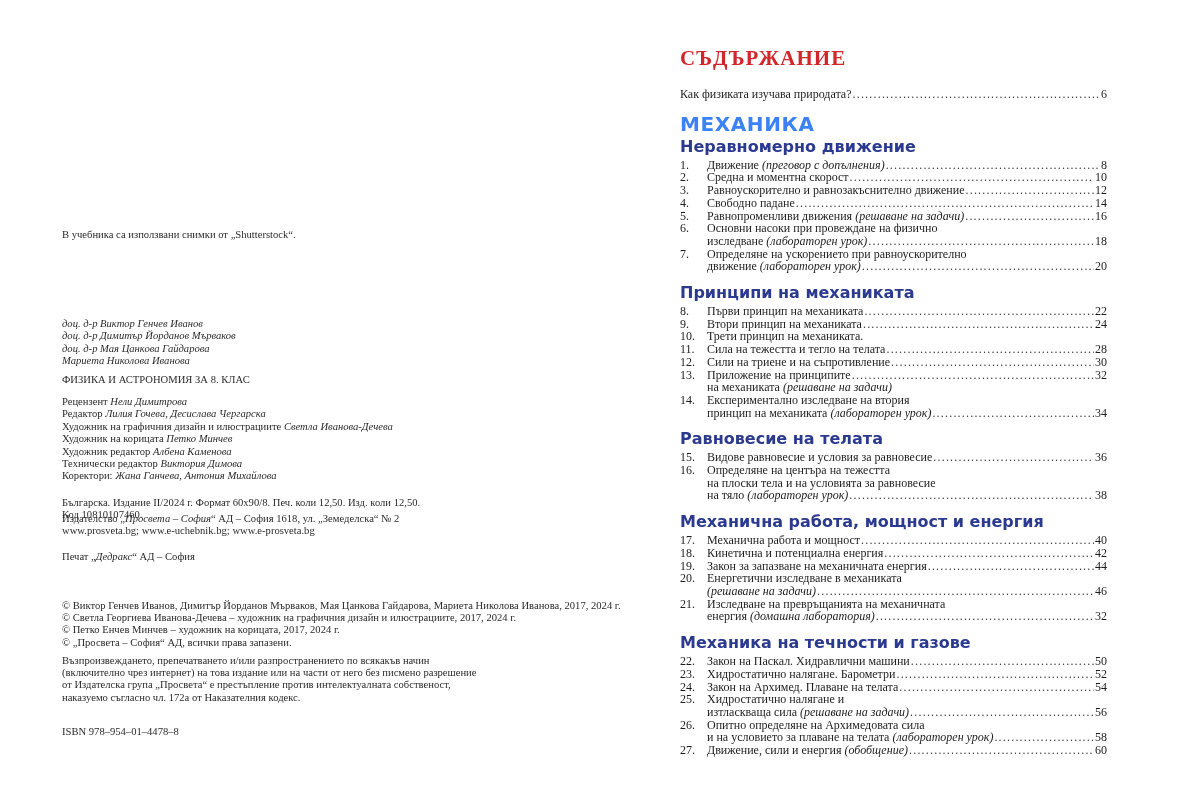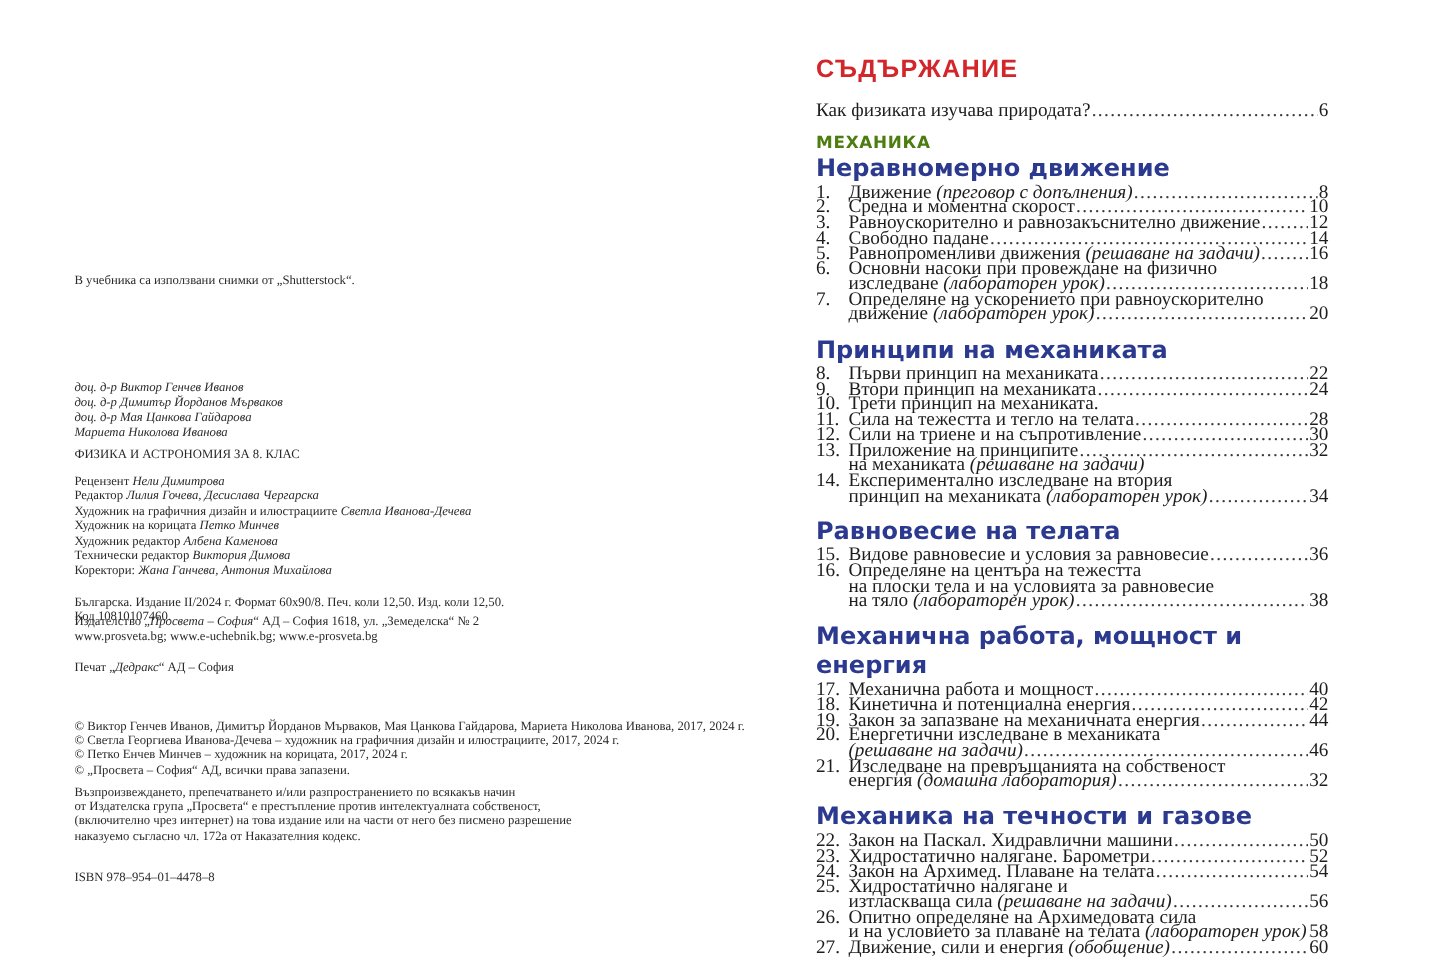--- a/index.html
+++ b/index.html
@@ -15,28 +15,28 @@
   #blk-book_title{top:374px;}
   #blk-staff{top:396px;}
   #blk-edition{top:497px;}
   #blk-publisher{top:513px;}
   #blk-print{top:551px;}
   #blk-copyright{top:600px;line-height:12.2px;}
   #blk-legal{top:655px;line-height:12.2px;}
   #blk-isbn{top:726px;}
   
   .right-page{position:absolute;left:680px;top:46px;width:427px;}
-  .toc-title{margin:0 0 17px 0;font-family:Liberation Sans, sans-serif;font-weight:700;
+  .toc-title{margin:0 0 17px 0;font-family:Liberation Serif, serif;font-weight:700;
              font-size:21px;letter-spacing:1px;color:#d2262b;}
   .part-heading{margin:11px 0 1px 0;font-family:"DejaVu Sans", sans-serif;font-weight:700;
-                font-size:14px;letter-spacing:0.6px;color:#4d7c0f;}
+                font-size:20px;letter-spacing:0.6px;color:#3b82f6;}
   .section-heading{margin:10px 0 3px 0;font-family:"DejaVu Sans", sans-serif;font-weight:700;
-                   font-size:20px;color:#2b3a8e;}
+                   font-size:16px;color:#2b3a8e;}
   .section-heading.first{margin-top:1px;}
-  .toc-row{display:flex;align-items:baseline;font-size:16px;line-height:12.7px;color:#1d1d1d;}
+  .toc-row{display:flex;align-items:baseline;font-size:12px;line-height:12.7px;color:#1d1d1d;}
   .toc-num{flex:none;width:27px;}
   .toc-text{flex:none;white-space:nowrap;}
   .toc-text em, .blk .line em{font-style:italic;}
   .leader{flex:1;overflow:hidden;white-space:nowrap;margin:0 1px;color:#3a3a3a;}
   .leader::after{content:"......................................................................................................................................";letter-spacing:1.2px;}
   .toc-page{flex:none;}
   #toc-intro{margin-bottom:0;}
 </style>
 </head>
 <body>
@@ -77,22 +77,22 @@
         <div class="line"><span>Печат „</span><em>Дедракс</em><span>“ АД – София</span></div>
       </div>
     <div class="blk" id="blk-copyright">
         <div class="line"><span>© Виктор Генчев Иванов, Димитър Йорданов Мърваков, Мая Цанкова Гайдарова, Мариета Николова Иванова, 2017, 2024 г.</span></div>
         <div class="line"><span>© Светла Георгиева Иванова-Дечева – художник на графичния дизайн и илюстрациите, 2017, 2024 г.</span></div>
         <div class="line"><span>© Петко Енчев Минчев – художник на корицата, 2017, 2024 г.</span></div>
         <div class="line"><span>© „Просвета – София“ АД, всички права запазени.</span></div>
       </div>
     <div class="blk" id="blk-legal">
         <div class="line"><span>Възпроизвеждането, препечатването и/или разпространението по всякакъв начин</span></div>
+        <div class="line"><span>(включително чрез интернет) на това издание или на части от него без писмено разрешение</span></div>
         <div class="line"><span>от Издателска група „Просвета“ е престъпление против интелектуалната собственост,</span></div>
-        <div class="line"><span>(включително чрез интернет) на това издание или на части от него без писмено разрешение</span></div>
         <div class="line"><span>наказуемо съгласно чл. 172а от Наказателния кодекс.</span></div>
       </div>
     <div class="blk" id="blk-isbn">
         <div class="line"><span>ISBN 978–954–01–4478–8</span></div>
       </div>
   </div>
 
   <div class="right-page">
     <h1 class="toc-title">СЪДЪРЖАНИЕ</h1>
     <div id="toc-intro">
@@ -250,21 +250,21 @@
           <span class="toc-text"><span>Енергетични изследване в механиката</span></span>
         </div>
         <div class="toc-row">
           <span class="toc-num"></span>
           <span class="toc-text"><em>(решаване на задачи)</em></span>
           <span class="leader"></span>
           <span class="toc-page">46</span>
         </div>
         <div class="toc-row">
           <span class="toc-num">21.</span>
-          <span class="toc-text"><span>Изследване на превръщанията на собственост</span></span>
+          <span class="toc-text"><span>Изследване на превръщанията на механичната</span></span>
         </div>
         <div class="toc-row">
           <span class="toc-num"></span>
           <span class="toc-text"><span>енергия </span><em>(домашна лаборатория)</em></span>
           <span class="leader"></span>
           <span class="toc-page">32</span>
         </div>
         <h3 class="section-heading">Механика на течности и газове</h3>
         <div class="toc-row">
           <span class="toc-num">22.</span>

